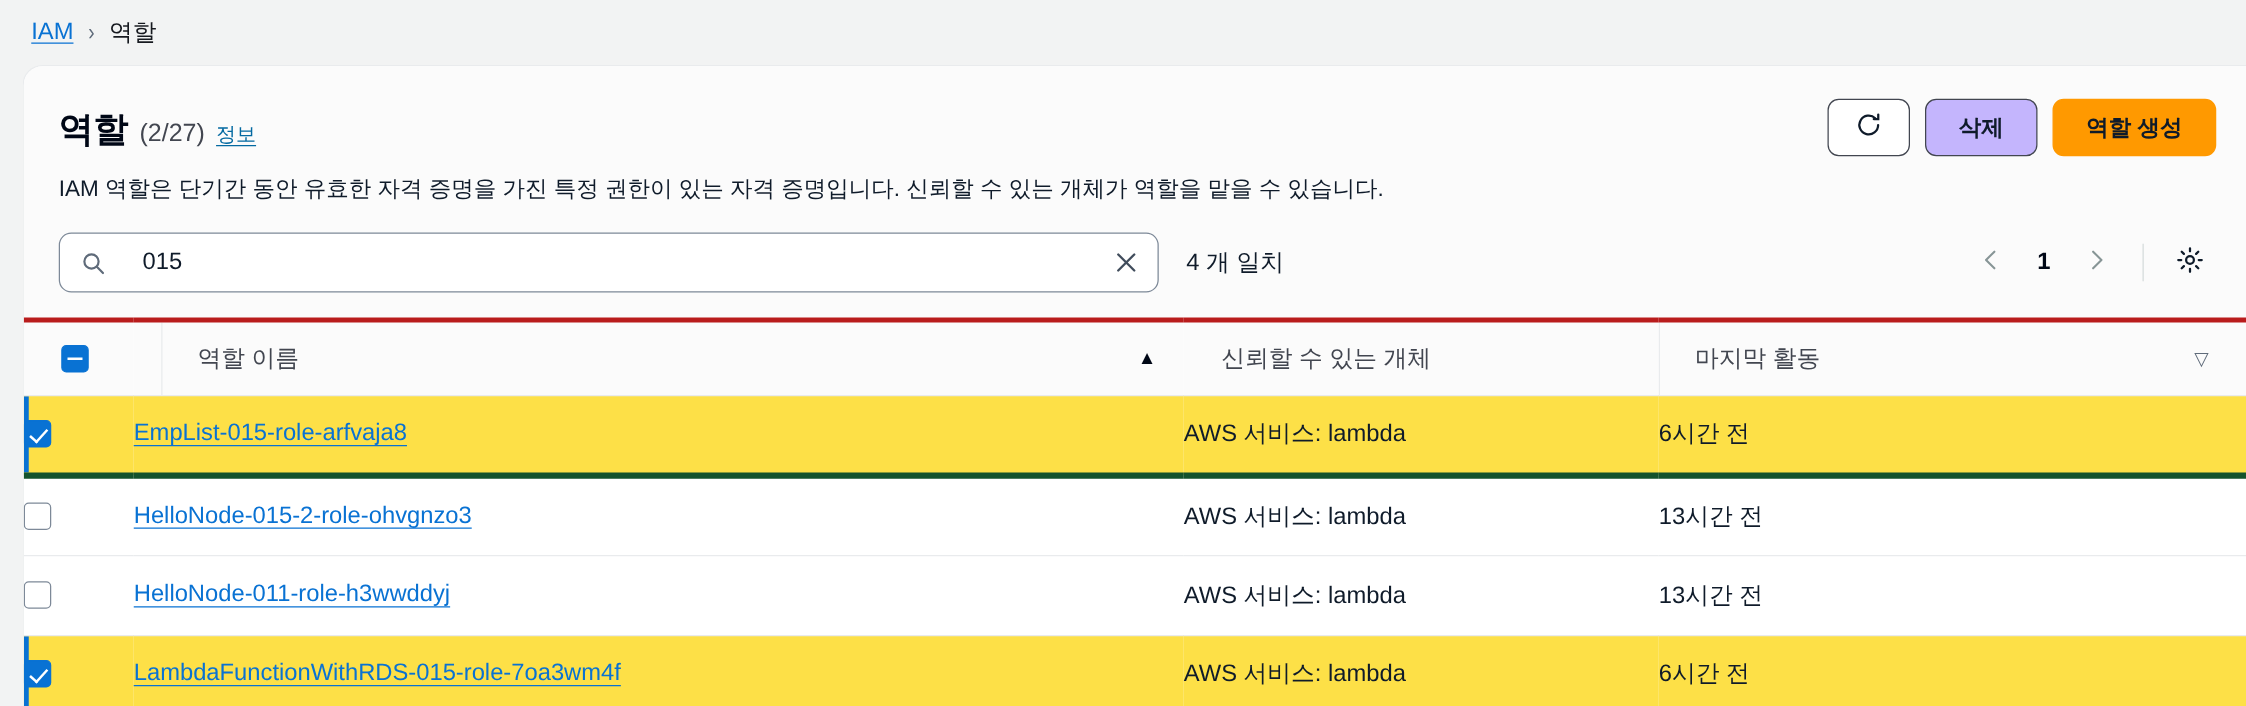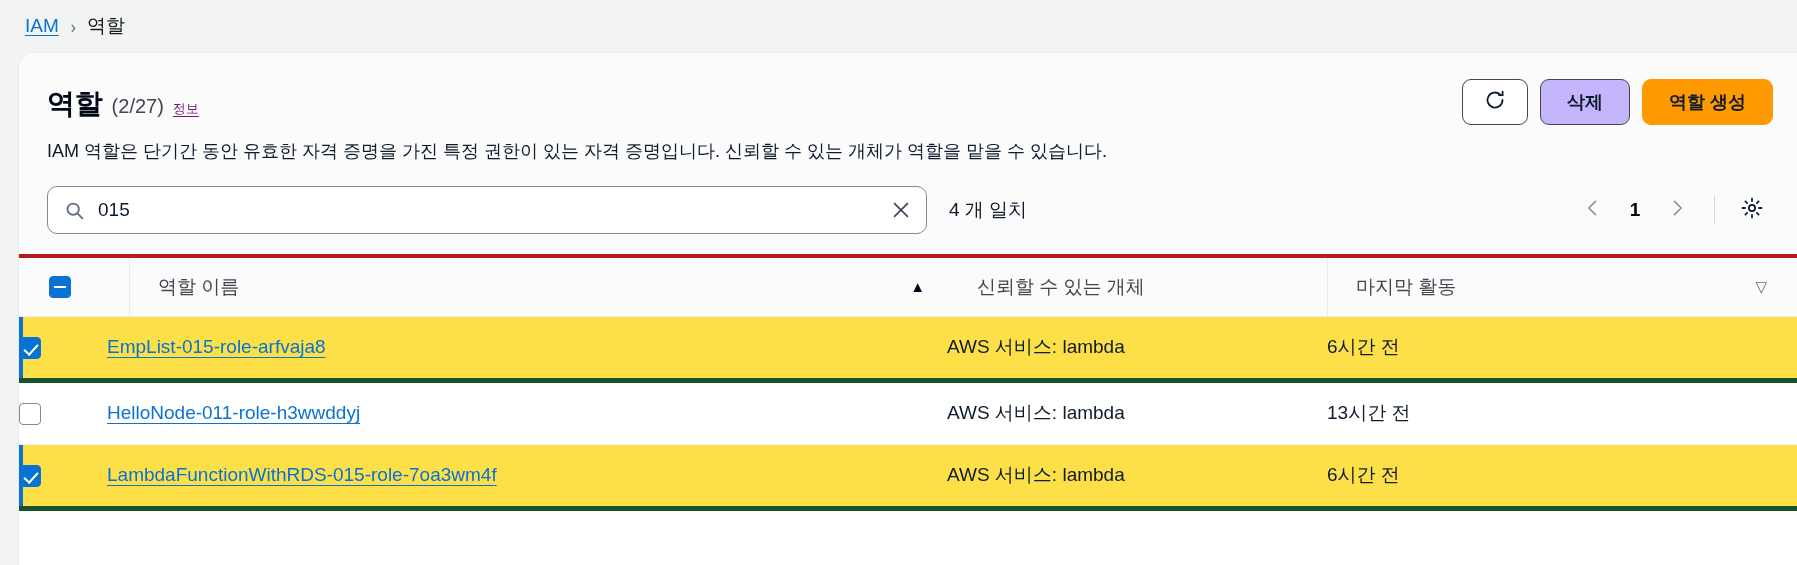--- a/index.html
+++ b/index.html
@@ -59,21 +59,21 @@
     padding-top: 6px;
   }
   .title-main {
     font-size: 28px; font-weight: bold; color: #000716;
     letter-spacing: -0.2px;
   }
   .title-count {
     font-size: 20px; color: #424650; font-weight: normal;
   }
   .title-info {
-    font-size: 13px; color: #701a75; text-decoration: underline;
+    font-size: 16px; color: #0369a1; text-decoration: underline;
     text-underline-offset: 3px; cursor: pointer; font-family: Liberation Serif, serif;
   }
 
   .actions { display: flex; align-items: center; gap: 12px; }
   .btn {
     height: 46px;
     border-radius: 9px;
     font-size: 18px;
     display: inline-flex; align-items: center; justify-content: center;
     cursor: pointer;
@@ -118,21 +118,21 @@
     width: 880px; height: 48px;
     border: 1.5px solid #7d8998;
     border-radius: 10px;
     background: #fff;
     display: flex; align-items: center;
     padding: 0 14px 0 16px;
   }
   .search-icon { flex: 0 0 auto; display:flex; align-items:center; }
   .search-text {
     flex: 1;
-    margin-left: 13px;
+    margin-left: 29px;
     font-size: 19px;
     color: #0f1b2a;
   }
   .clear-icon { cursor: pointer; display:flex; align-items:center; }
 
   .match-count {
     font-size: 19px; color: #0f1b2a;
   }
 
   .pager {
@@ -371,20 +371,30 @@
           <span class="role-link">EmpList-015-role-arfvaja8</span>
         </td>
         <td class="cell-trust">AWS 서비스: lambda</td>
         <td class="cell-act">6시간 전</td>
       </tr>
       <tr>
         <td class="cell-check">
           <span class="cb"></span>
         </td>
         <td class="cell-name">
+          <span class="role-link">HelloNode-015-2-role-ohvgnzo3</span>
+        </td>
+        <td class="cell-trust">AWS 서비스: lambda</td>
+        <td class="cell-act">13시간 전</td>
+      </tr>
+      <tr>
+        <td class="cell-check">
+          <span class="cb"></span>
+        </td>
+        <td class="cell-name">
           <span class="role-link">HelloNode-011-role-h3wwddyj</span>
         </td>
         <td class="cell-trust">AWS 서비스: lambda</td>
         <td class="cell-act">13시간 전</td>
       </tr>
       <tr class="selected">
         <td class="cell-check">
           <span class="cb checked"></span>
         </td>
         <td class="cell-name">

